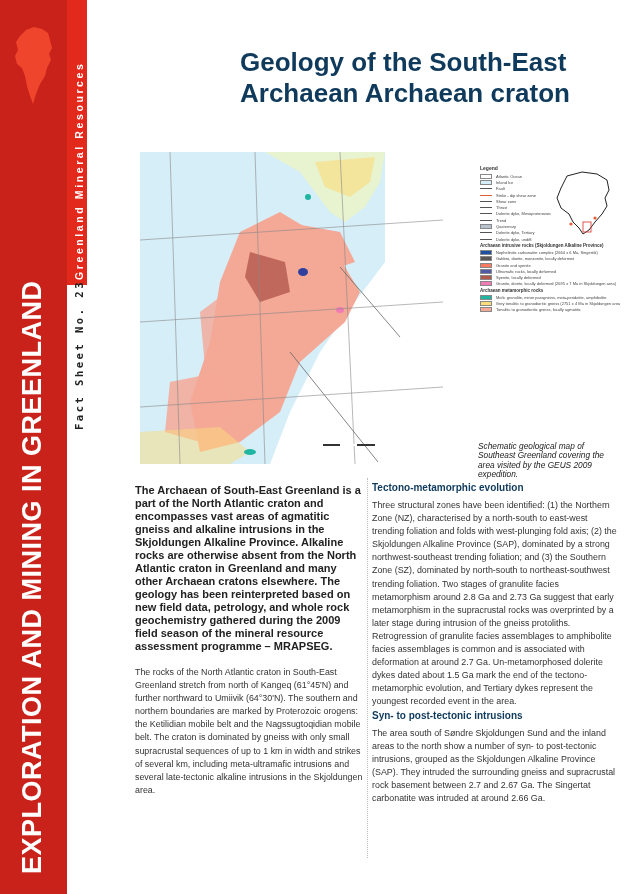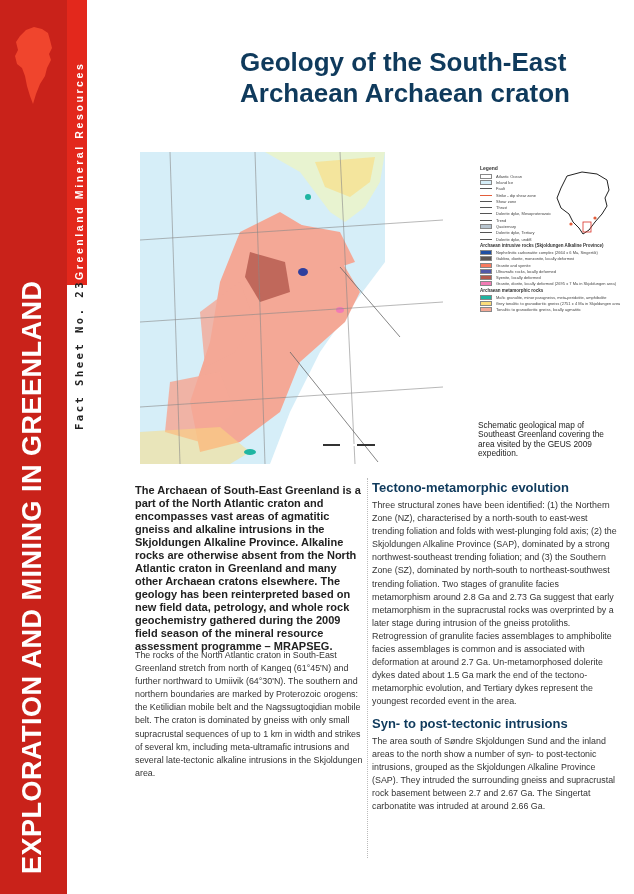--- a/index.html
+++ b/index.html
@@ -14,30 +14,30 @@
   .title { position:absolute; left:240px; top:47px; width:370px; text-align:left; color:#0f3a5c; font-weight:bold; font-size:26px; line-height:31px; }
   .map { position:absolute; left:140px; top:152px; width:303px; height:312px; }
   .legend { position:absolute; left:480px; top:165px; width:140px; height:160px; font-size:4px; color:#333; }
   .legend .lt { font-weight:bold; font-size:5px; margin-bottom:2px; }
   .legend .row { display:flex; align-items:center; height:6.3px; }
   .legend .sw { width:12px; height:5px; margin-right:4px; border:0.5px solid #888; box-sizing:border-box; }
   .legend .ln { width:12px; height:1px; background:#555; margin-right:4px; }
   .legend .hdr { font-weight:bold; font-size:4.5px; margin:1px 0; }
   .legend .txt { color:#444; white-space:nowrap; overflow:hidden; }
   .inset { position:absolute; left:547px; top:168px; width:70px; height:70px; }
-  .caption { position:absolute; left:478px; top:421px; width:140px; font-size:8.3px; line-height:9.4px; color:#222; }
+  .caption { position:absolute; left:478px; top:442px; width:140px; font-style:italic; font-size:8.3px; line-height:9.4px; color:#222; }
   .intro { position:absolute; left:135px; top:484px; width:228px; font-weight:bold; font-size:11px; line-height:13px; color:#222; }
-  .h2 { font-weight:bold; color:#0f3a5c; font-size:13px; line-height:14px; margin:0; }
+  .h2 { font-weight:bold; color:#0f3a5c; font-size:10px; line-height:14px; margin:0; }
   .body { font-size:8.9px; line-height:13.1px; color:#333; margin:0; }
   .col-left-sec { position:absolute; left:135px; top:648px; width:228px; }
-  .col-left-sec .body { margin-top:1px; }
+  .col-left-sec .body { margin-top:18px; }
   .divider { position:absolute; left:367px; top:478px; width:0; height:380px; border-left:1px dotted #bbb; }
   .col-right { position:absolute; left:372px; top:481px; width:245px; }
   .col-right .body { margin-top:4px; }
-  .col-right .h2.second { margin-top:8px; }
+  .col-right .h2.second { }
 </style>
 </head>
 <body>
 
 <div class="red-bar"></div>
 <svg class="greenland-logo" viewBox="0 0 44 84">
   <path d="M14 6 L22 3 L30 5 L36 9 L38 16 L40 24 L37 30 L39 36 L35 44 L33 52 L28 60 L24 70 L21 80 L18 72 L15 62 L13 52 L10 44 L5 40 L3 32 L6 26 L4 18 L8 12 Z" fill="#f0452d"></path>
 </svg>
 <div class="main-vert">
     <span>EXPLORATION AND MINING IN GREENLAND</span>

